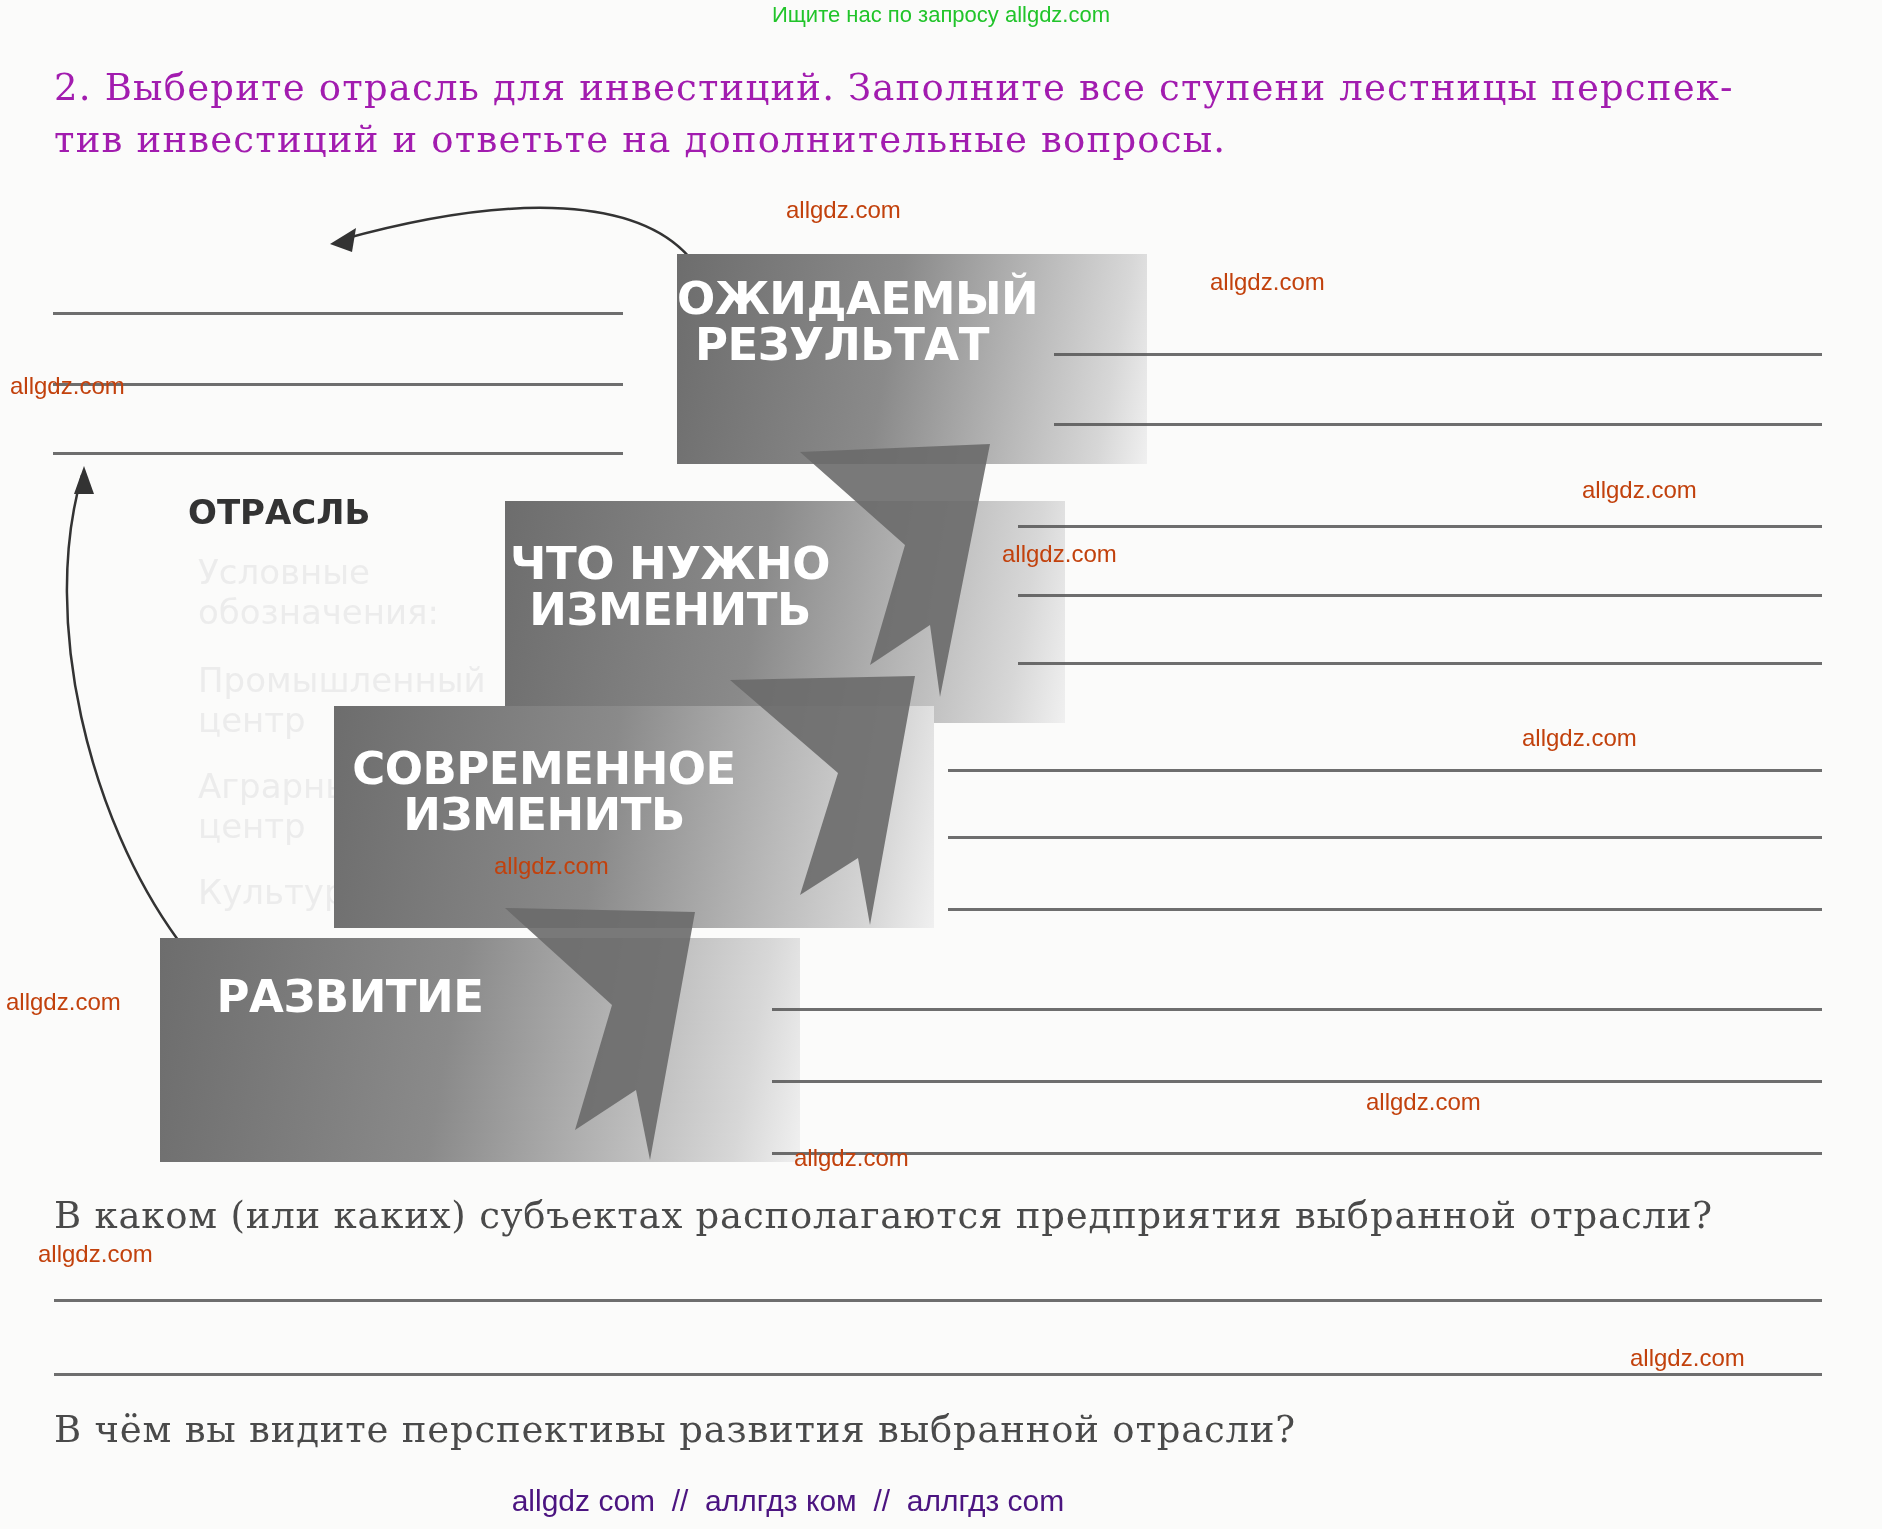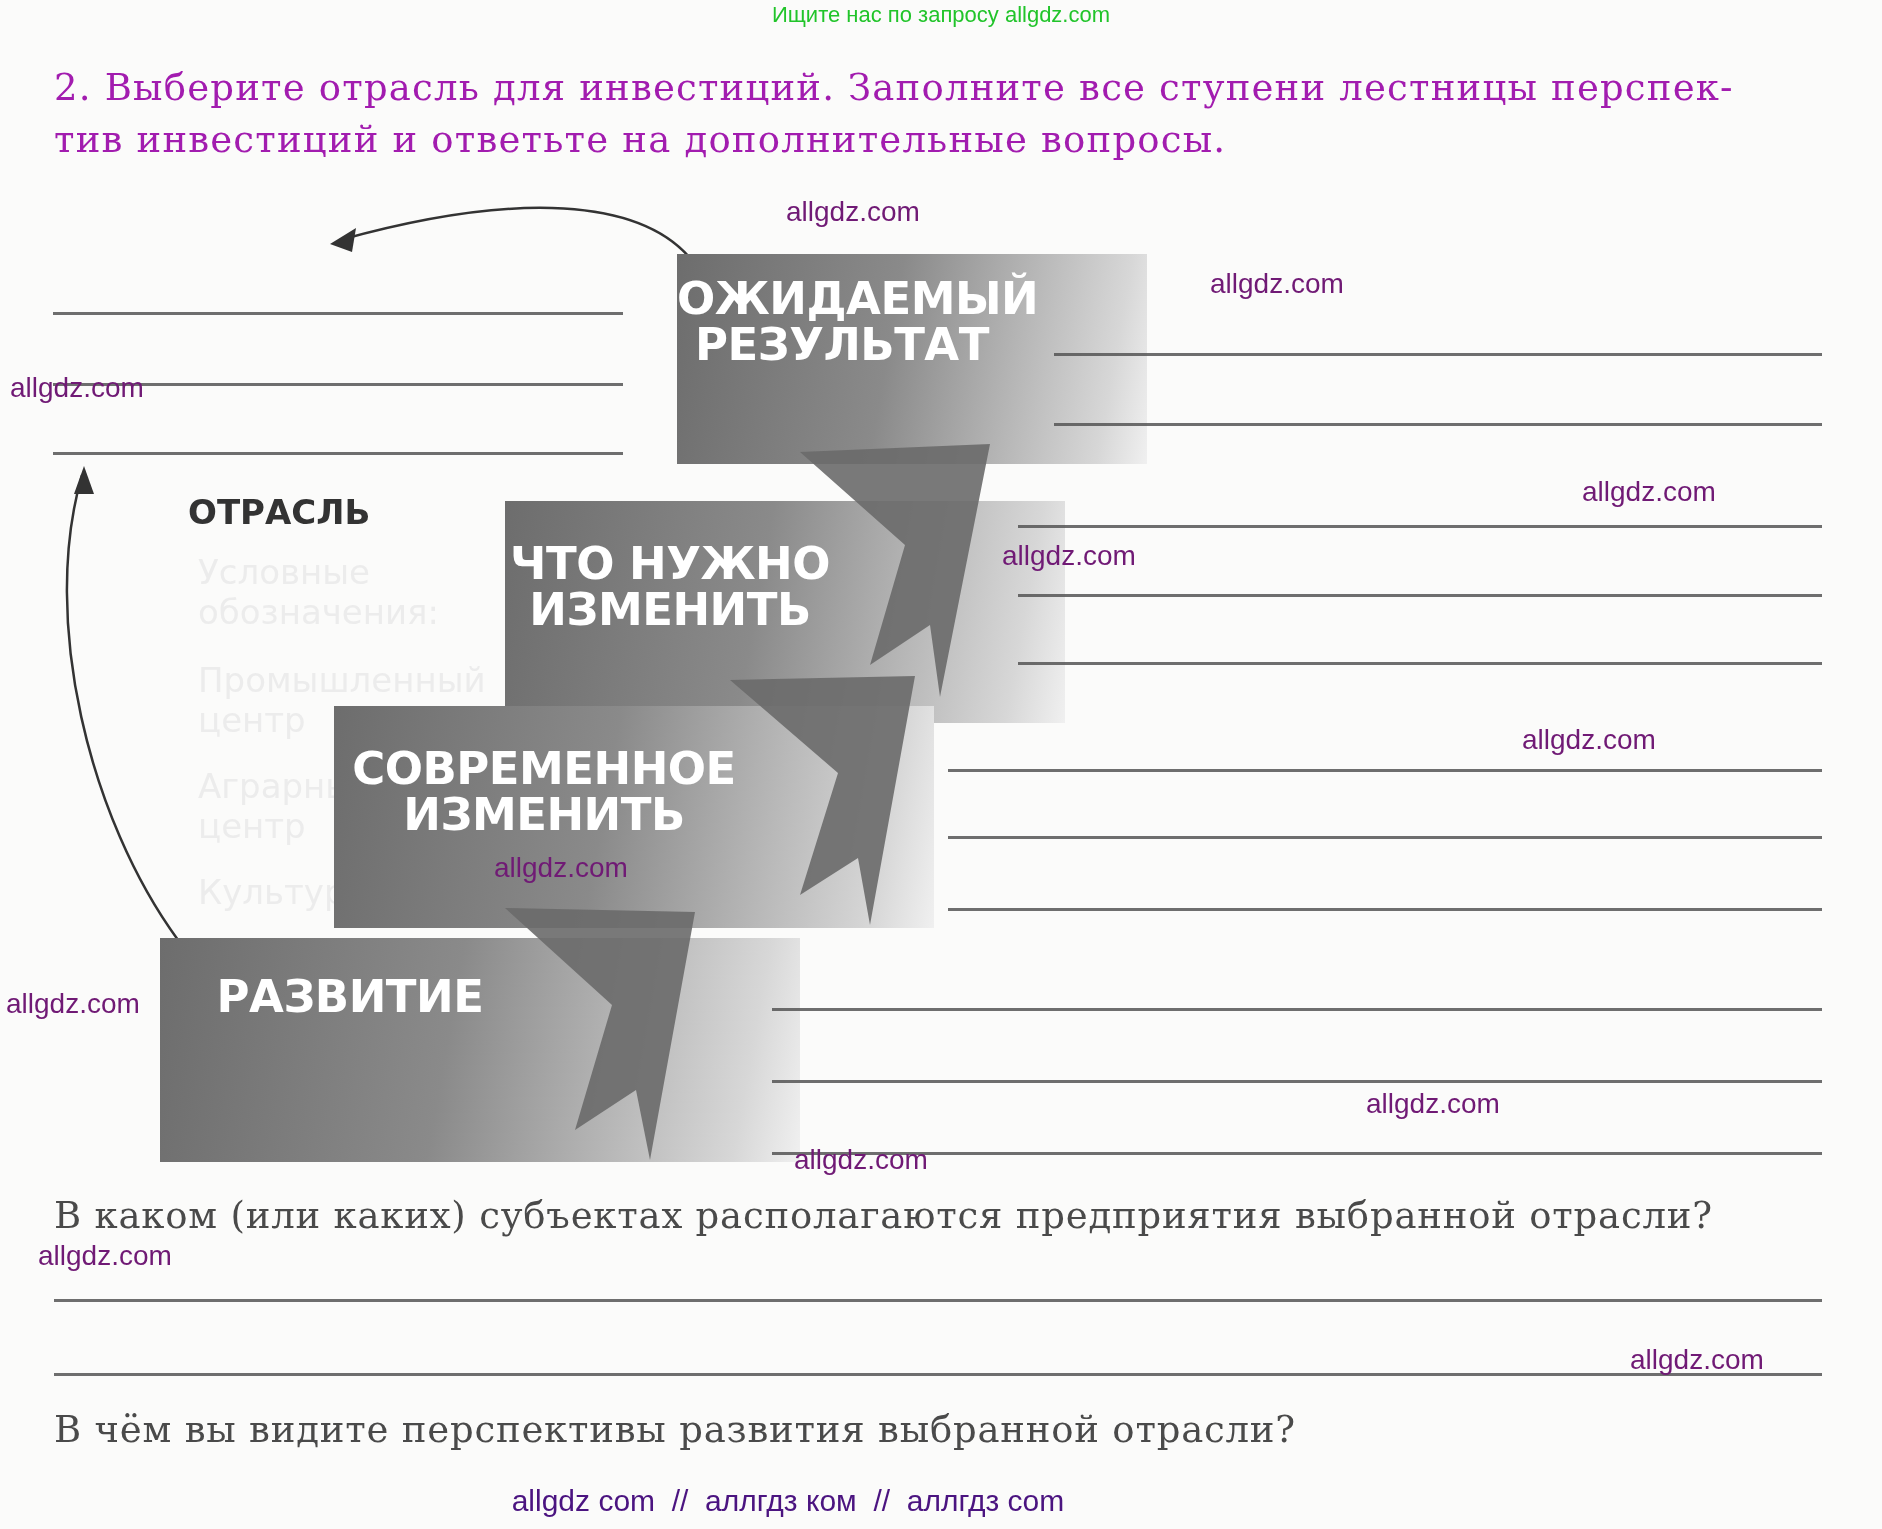--- a/index.html
+++ b/index.html
@@ -6,21 +6,21 @@
   body { width:1882px; height:1529px; position:relative; overflow:hidden;
          background:#fbfbfa; font-family:"DejaVu Serif", serif; }
   .abs { position:absolute; }
   .banner-top { left:0; width:1882px; top:2px; text-align:center;
          font-family:"Liberation Sans", sans-serif; font-size:22px; color:#21c42a; }
   .banner-bottom { left:0; width:1576px; top:1484px; text-align:center;
          font-family:"Liberation Sans", sans-serif; font-size:30px; color:#4b1480; white-space:pre; }
   .task { left:54px; font-size:37px; color:#a21caf; letter-spacing:1.2px; white-space:nowrap; }
   .q { left:54px; font-size:37px; color:#4a4a4a; letter-spacing:0.8px; white-space:nowrap; }
   .line { height:3px; background:#555; opacity:.85; }
-  .wm { font-family:"Liberation Sans", sans-serif; font-size:28px; color:#701a75; white-space:nowrap; }
+  .wm { font-family:"Liberation Sans", sans-serif; font-size:24px; color:#c2410c; white-space:nowrap; }
   .step { background:linear-gradient(100deg,#6d6d6d 0%,#8a8a8a 45%,#d7d7d7 90%,#f0f0f0 100%); }
   .step-label { color:#fff; font-family:"DejaVu Sans", sans-serif; font-weight:bold;
          font-size:45px; line-height:46px; text-align:center; letter-spacing:-0.5px; }
   .sector { font-family:"DejaVu Sans", sans-serif; font-weight:bold; font-size:34px; color:#333; }
   .ghost { font-family:"DejaVu Sans", sans-serif; font-size:34px; color:#ececec; line-height:40px; }
 </style>
 </head>
 <body>
 
 <div class="abs banner-top">Ищите нас по запросу allgdz.com</div>

